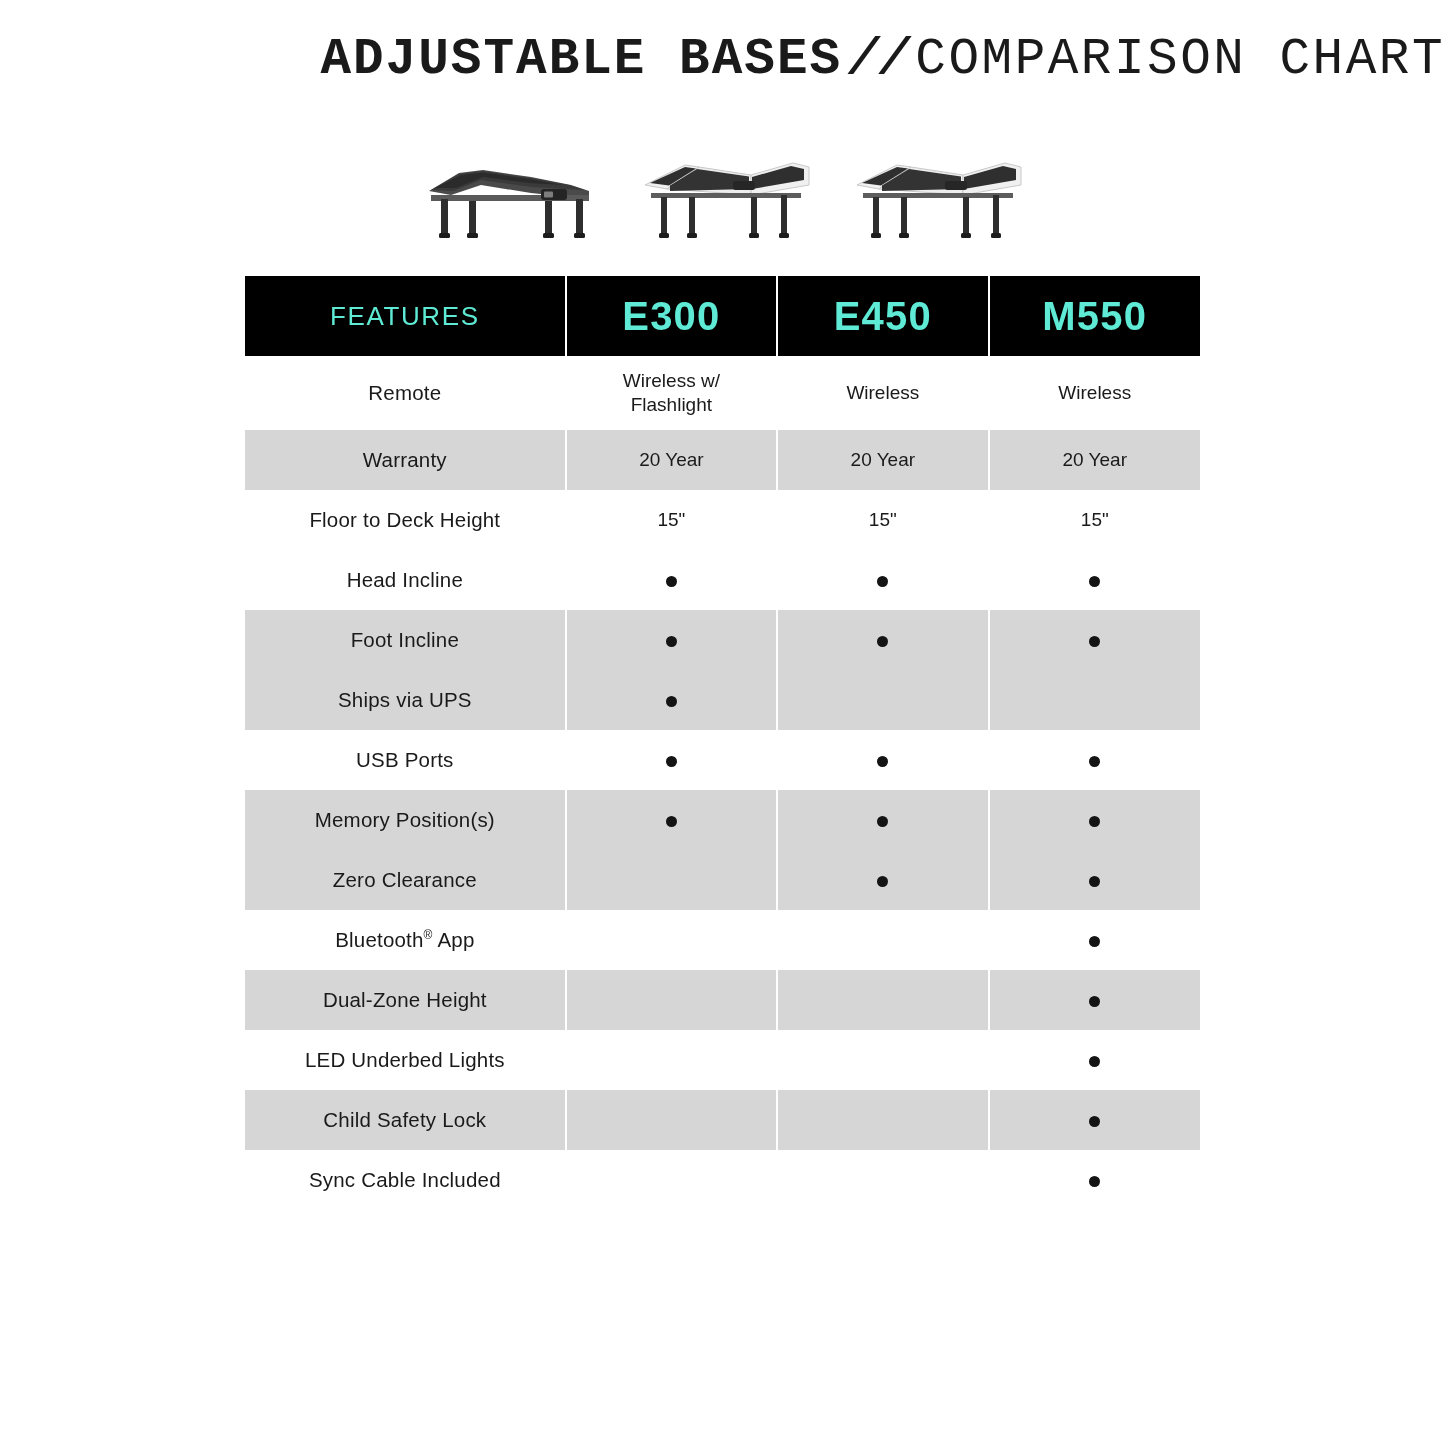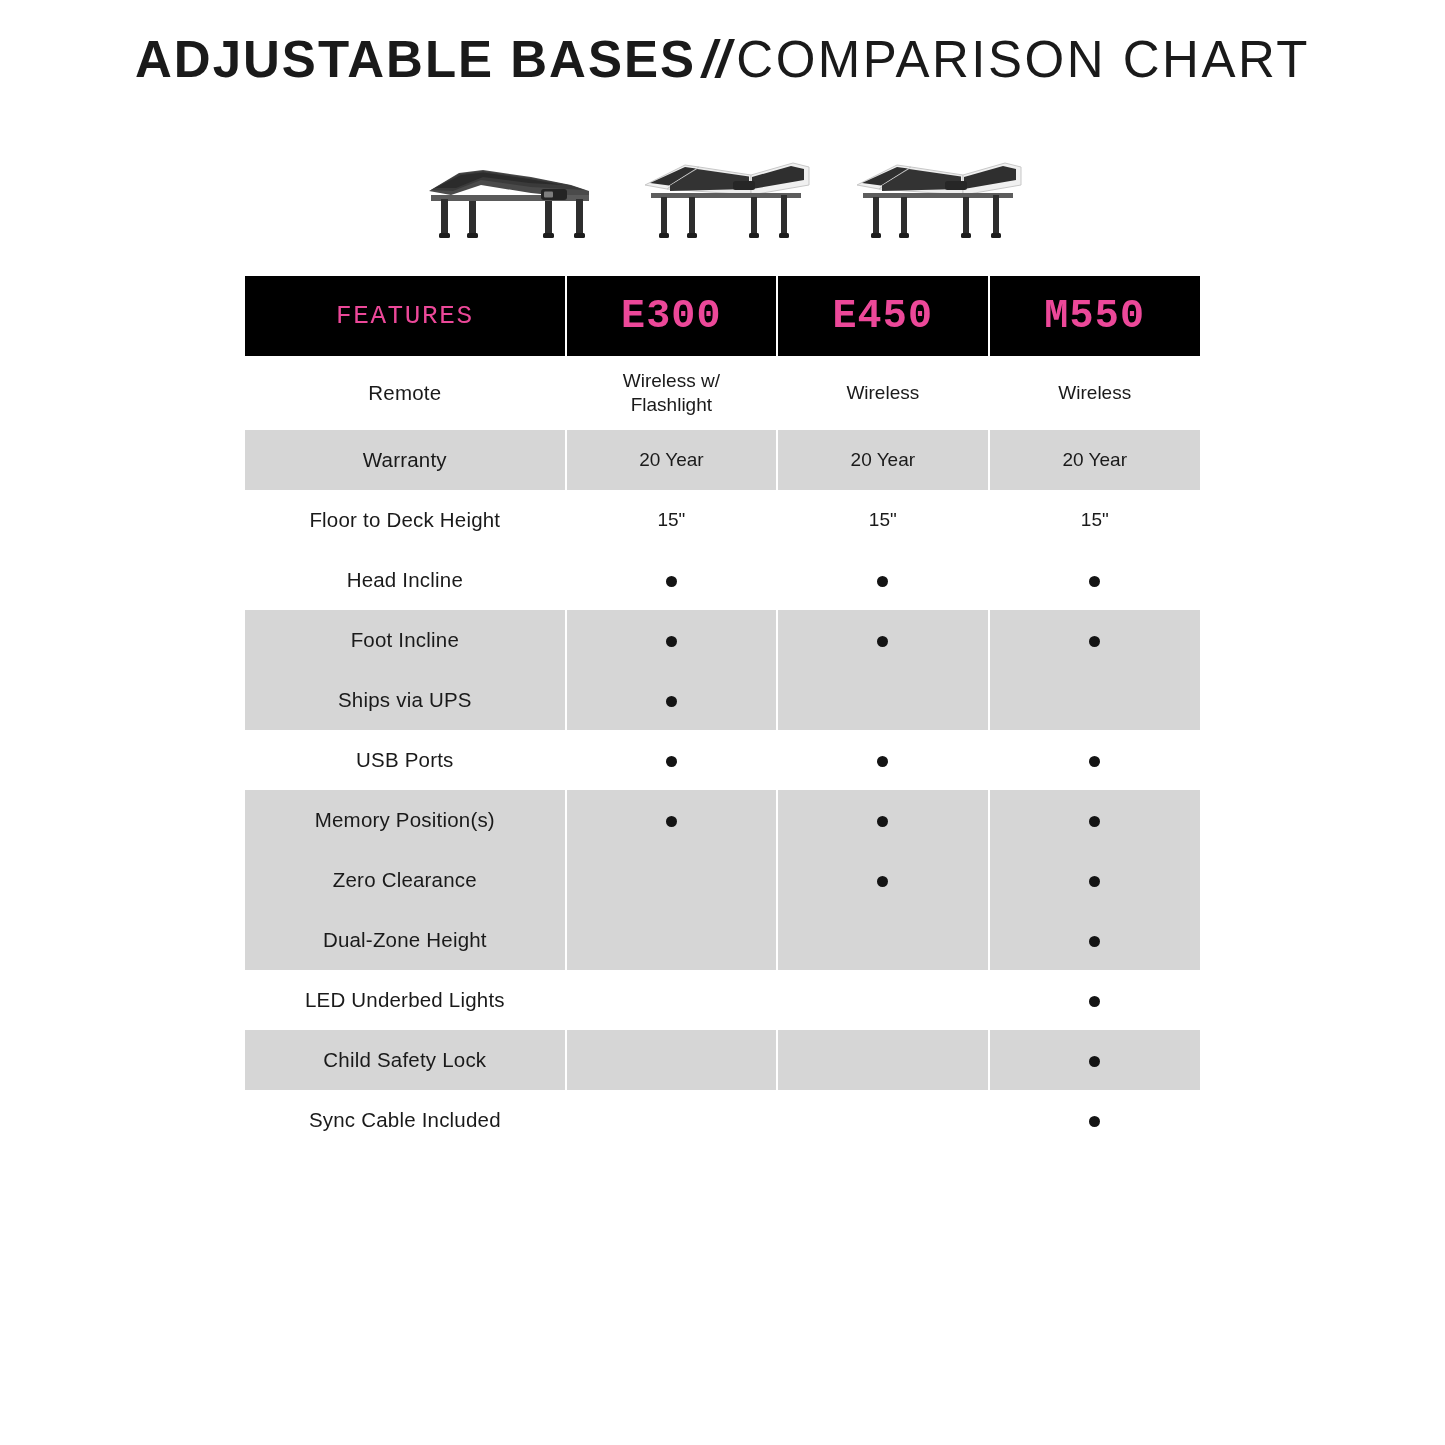--- a/index.html
+++ b/index.html
@@ -12,21 +12,22 @@
     height: 1445px;
     font-family: "Liberation Sans", sans-serif;
     color: #1a1a1a;
     overflow: hidden;
     position: relative;
   }
 
   
   .title-wrap {
     padding: 32px 0 0 0;
-    text-align: center;
+    text-align: right;
+    font-family: Liberation Mono, monospace;
   }
   .title {
     display: inline-block;
     white-space: nowrap;
     font-size: 51px;
     letter-spacing: 1.5px;
     line-height: 1.1;
   }
   .title .bold {
     font-weight: bold;
@@ -69,26 +70,25 @@
   table.compare {
     border-collapse: collapse;
     width: 100%;
     table-layout: fixed;
   }
   table.compare col.c-feature { width: 320px; }
   table.compare col.c-model { width: 211px; }
 
   thead th {
     background: #000000;
-    color: #ec4899;
+    color: #5eead4;
     height: 78px;
     vertical-align: middle;
     font-weight: normal;
     border-right: 2px solid #ffffff;
-    font-family: Liberation Mono, monospace;
   }
   thead th:last-child { border-right: none; }
   thead th.feature-head {
     font-size: 26px;
     letter-spacing: 1.6px;
     font-weight: 300;
   }
   thead th.model-head {
     font-size: 40px;
     font-weight: bold;
@@ -277,20 +277,26 @@
           <td class="val"><span class="dot"></span></td>
           <td class="val"><span class="dot"></span></td>
           <td class="val"><span class="dot"></span></td>
         </tr>
         <tr class="even">
           <td class="feature">Zero Clearance</td>
           <td class="val"></td>
           <td class="val"><span class="dot"></span></td>
           <td class="val"><span class="dot"></span></td>
         </tr>
+        <tr class="odd">
+          <td class="feature">Bluetooth<span class="sup">®</span> App</td>
+          <td class="val"></td>
+          <td class="val"></td>
+          <td class="val"><span class="dot"></span></td>
+        </tr>
         <tr class="even">
           <td class="feature">Dual-Zone Height</td>
           <td class="val"></td>
           <td class="val"></td>
           <td class="val"><span class="dot"></span></td>
         </tr>
         <tr class="odd">
           <td class="feature">LED Underbed Lights</td>
           <td class="val"></td>
           <td class="val"></td>

